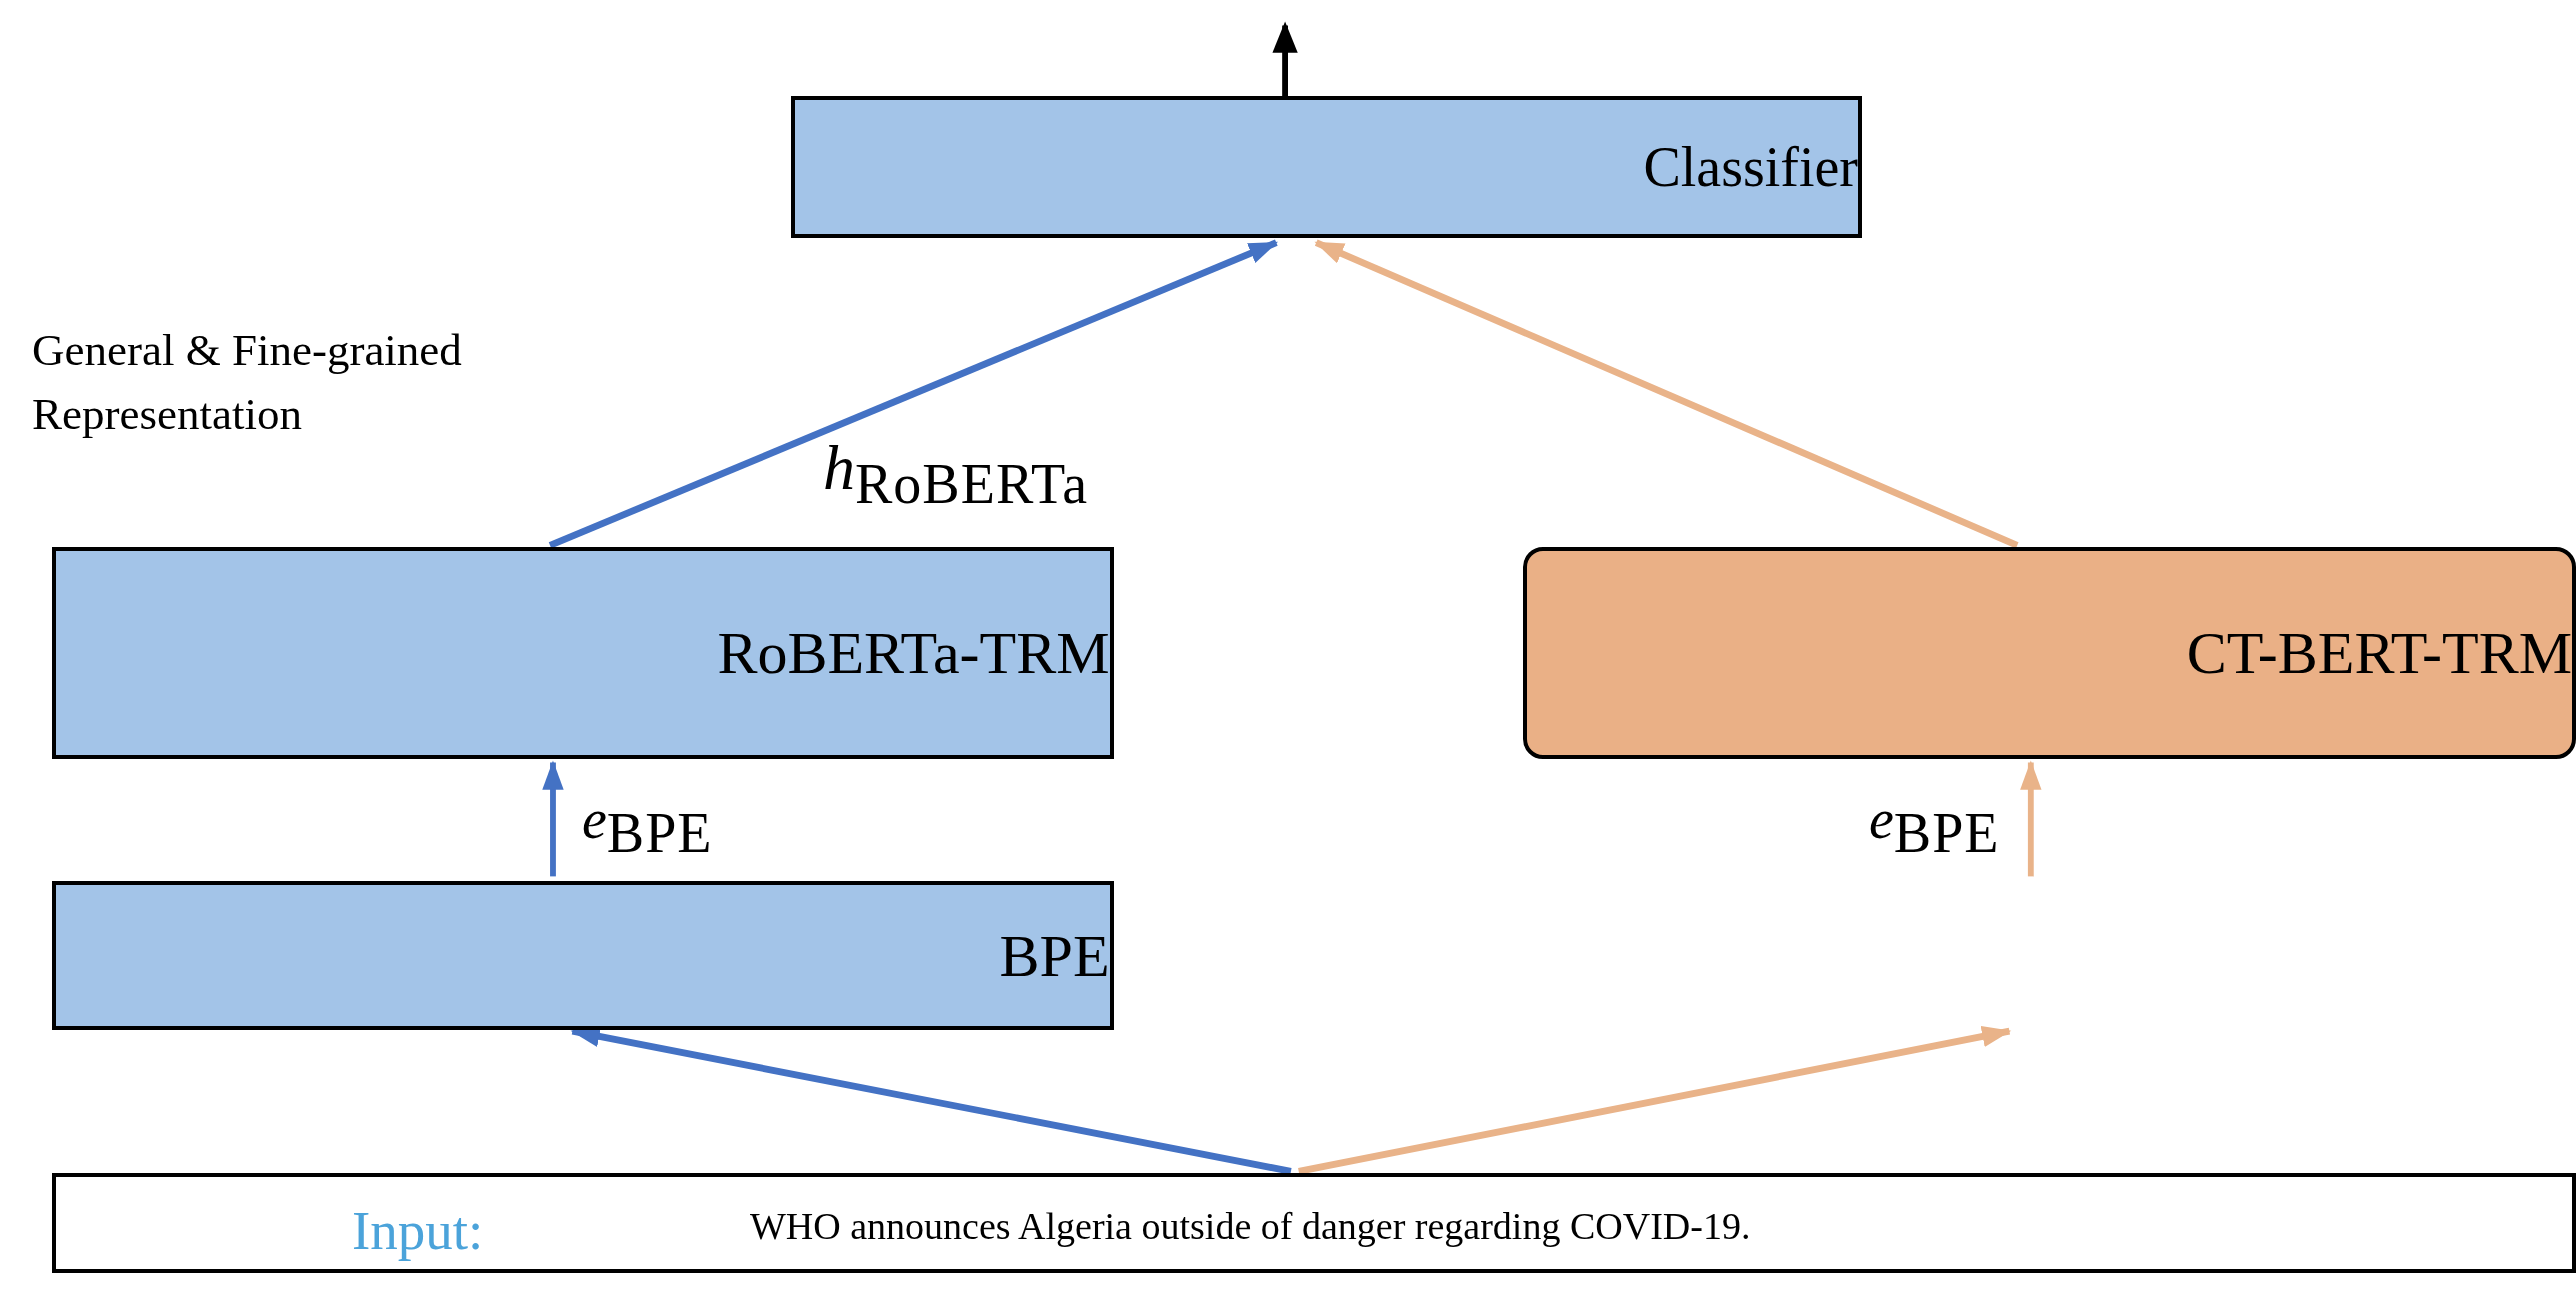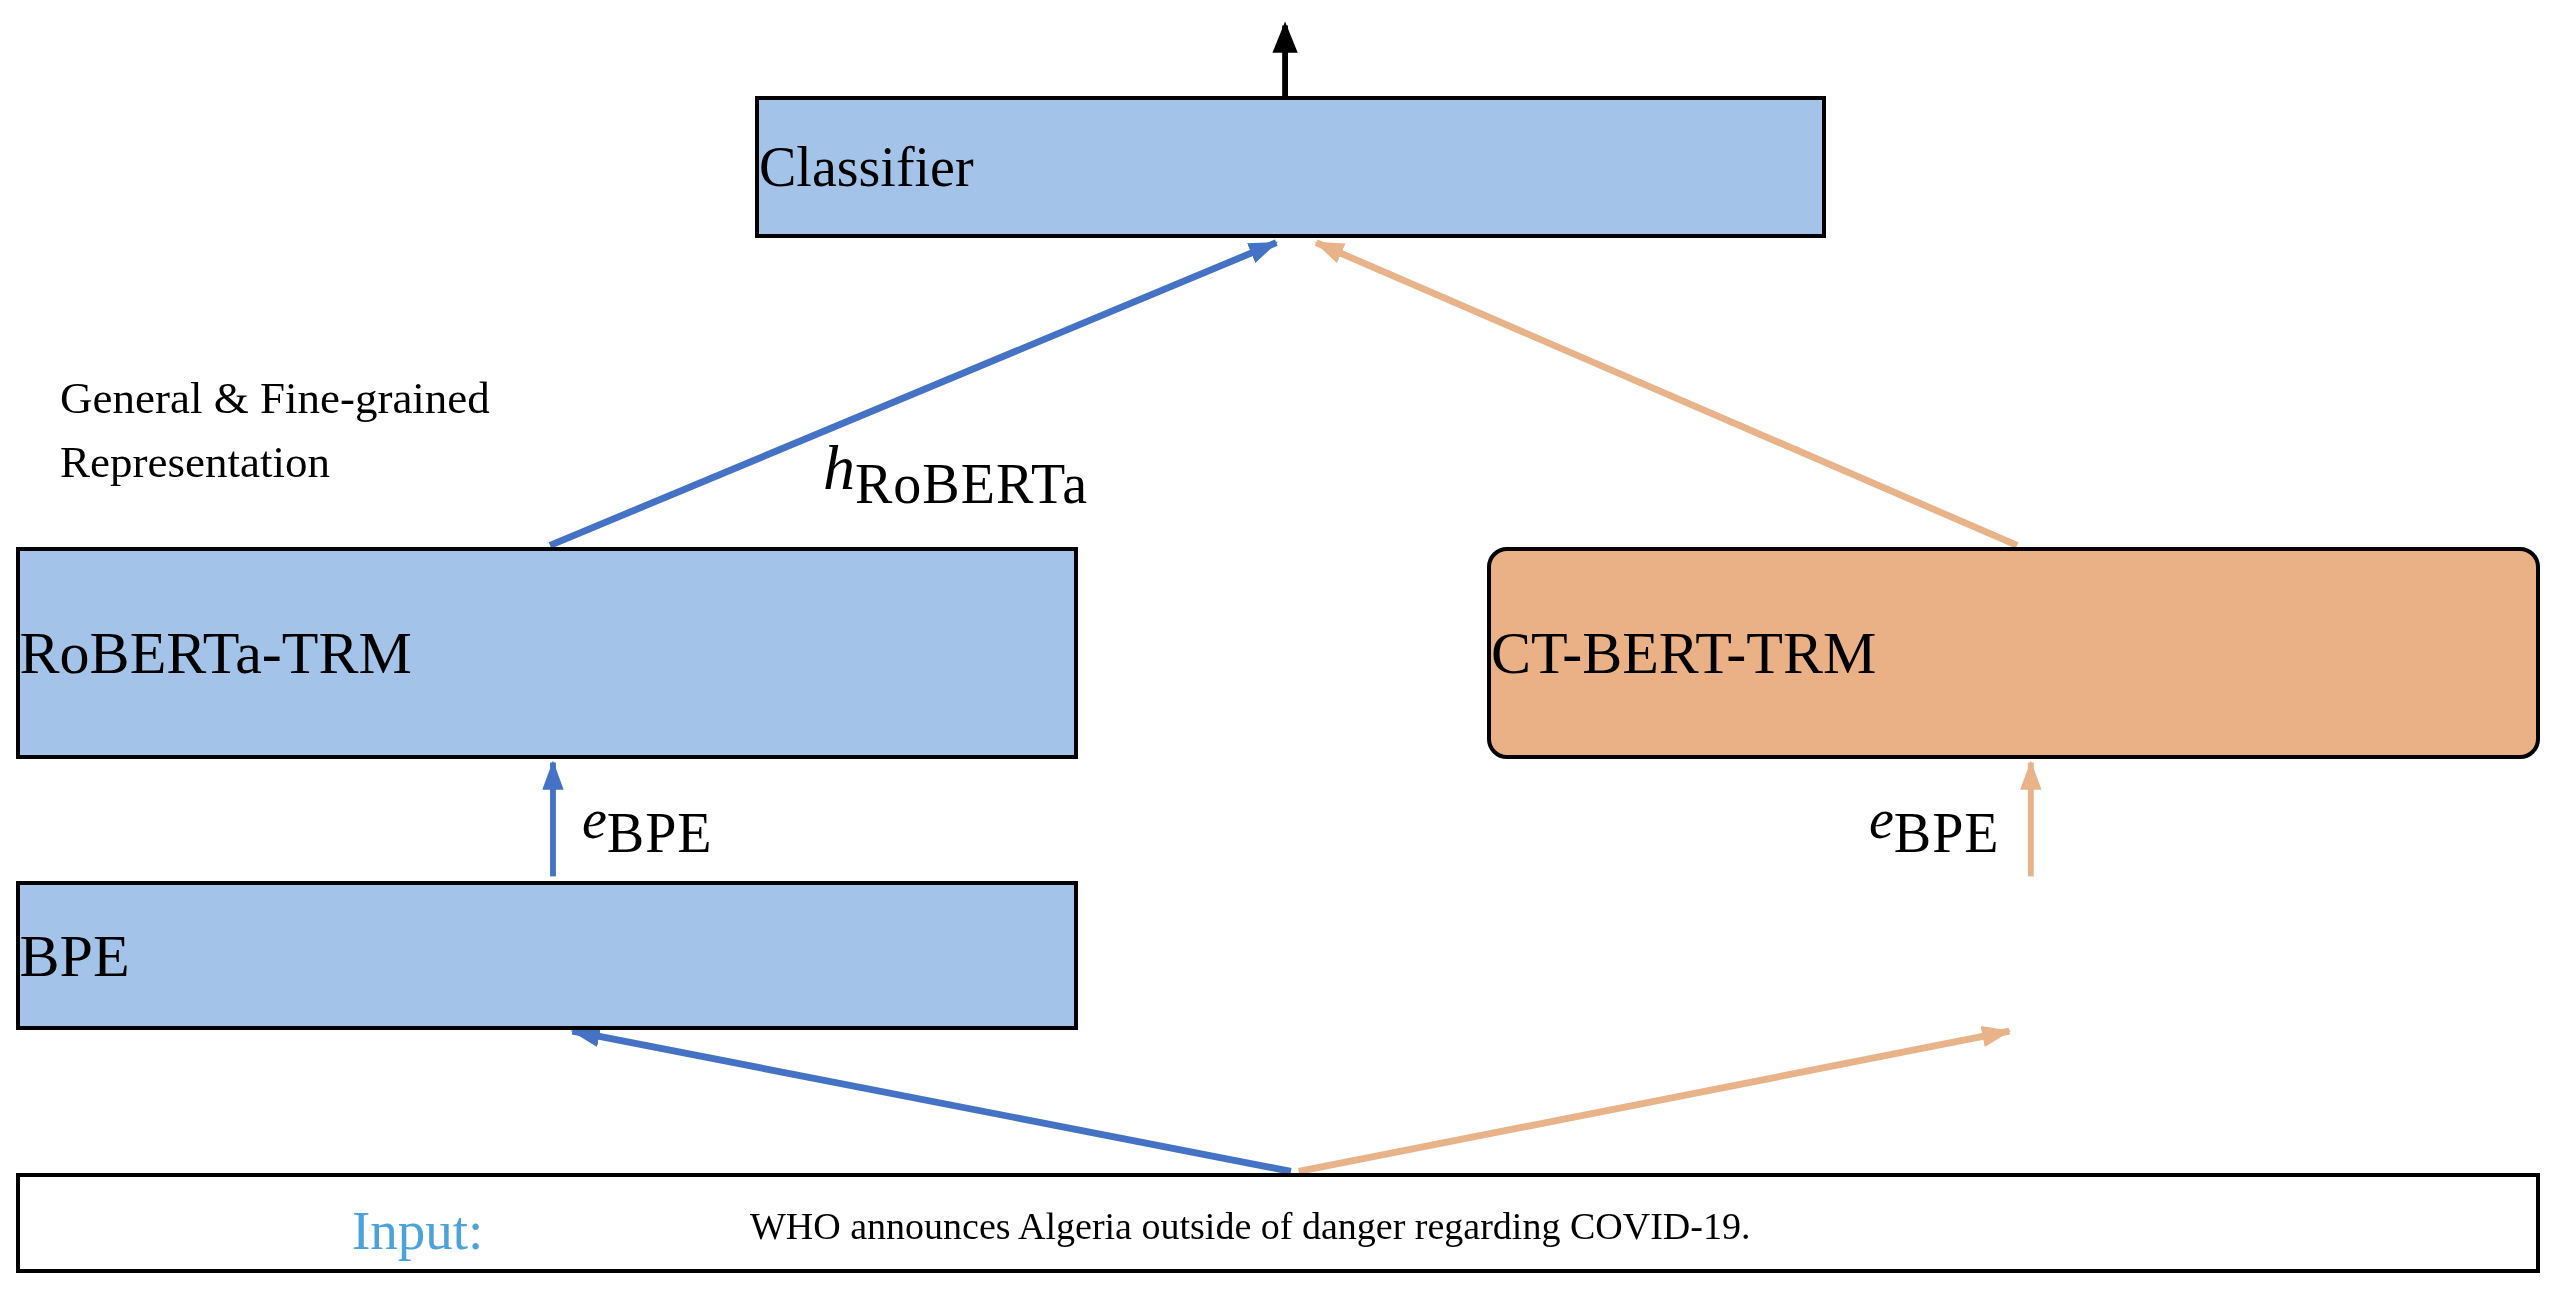--- a/index.html
+++ b/index.html
@@ -16,23 +16,24 @@
     position: absolute;
     left: 0; top: 0;
     width: 2576px; height: 1303px;
     z-index: 2;
   }
   .box {
     position: absolute;
     border: 4.9px solid var(--border-black, #000000);
     display: flex;
     align-items: center;
-    justify-content: flex-start;
+    justify-content: flex-end;
     box-sizing: border-box;
     z-index: 3;
+    margin-left: 36px;
   }
   .box.fill-blue   { background: var(--box-blue, #a3c4e8); }
   .box.fill-orange { background: var(--box-orange, #eab086); border-radius: 20px; }
   .box.fill-white  { background: #ffffff; }
   .box-label { font-size: 60px; line-height: 1; }
   .classifier-label { font-size: 56px; }
   .side-note {
     position: absolute;
     font-size: 45px;
     line-height: 1.42;
@@ -124,21 +125,21 @@
 
   <div class="box fill-orange" style="left:1487px; top:547px; width:1053px; height:212px;">
     <span class="box-label">CT-BERT-TRM</span>
   </div>
 
   <div class="box fill-blue" style="left:15.6px; top:881px; width:1062px; height:149px;">
     <span class="box-label">BPE</span>
   </div>
 
 
-  <div class="side-note" style="left:60px; top:319px; width:545px;margin-top:48px;">General &amp; Fine-grained
+  <div class="side-note" style="left:32px; top:319px; width:545px;">General &amp; Fine-grained
 Representation</div>
 
 
   <div class="math" style="left:823px; top:436px;">
     <span class="mbase">h</span><span class="msub">RoBERTa</span>
   </div>
 
 
   <div class="math small" style="left:582px; top:791px;">
     <span class="mbase">e</span><span class="msub">BPE</span>

